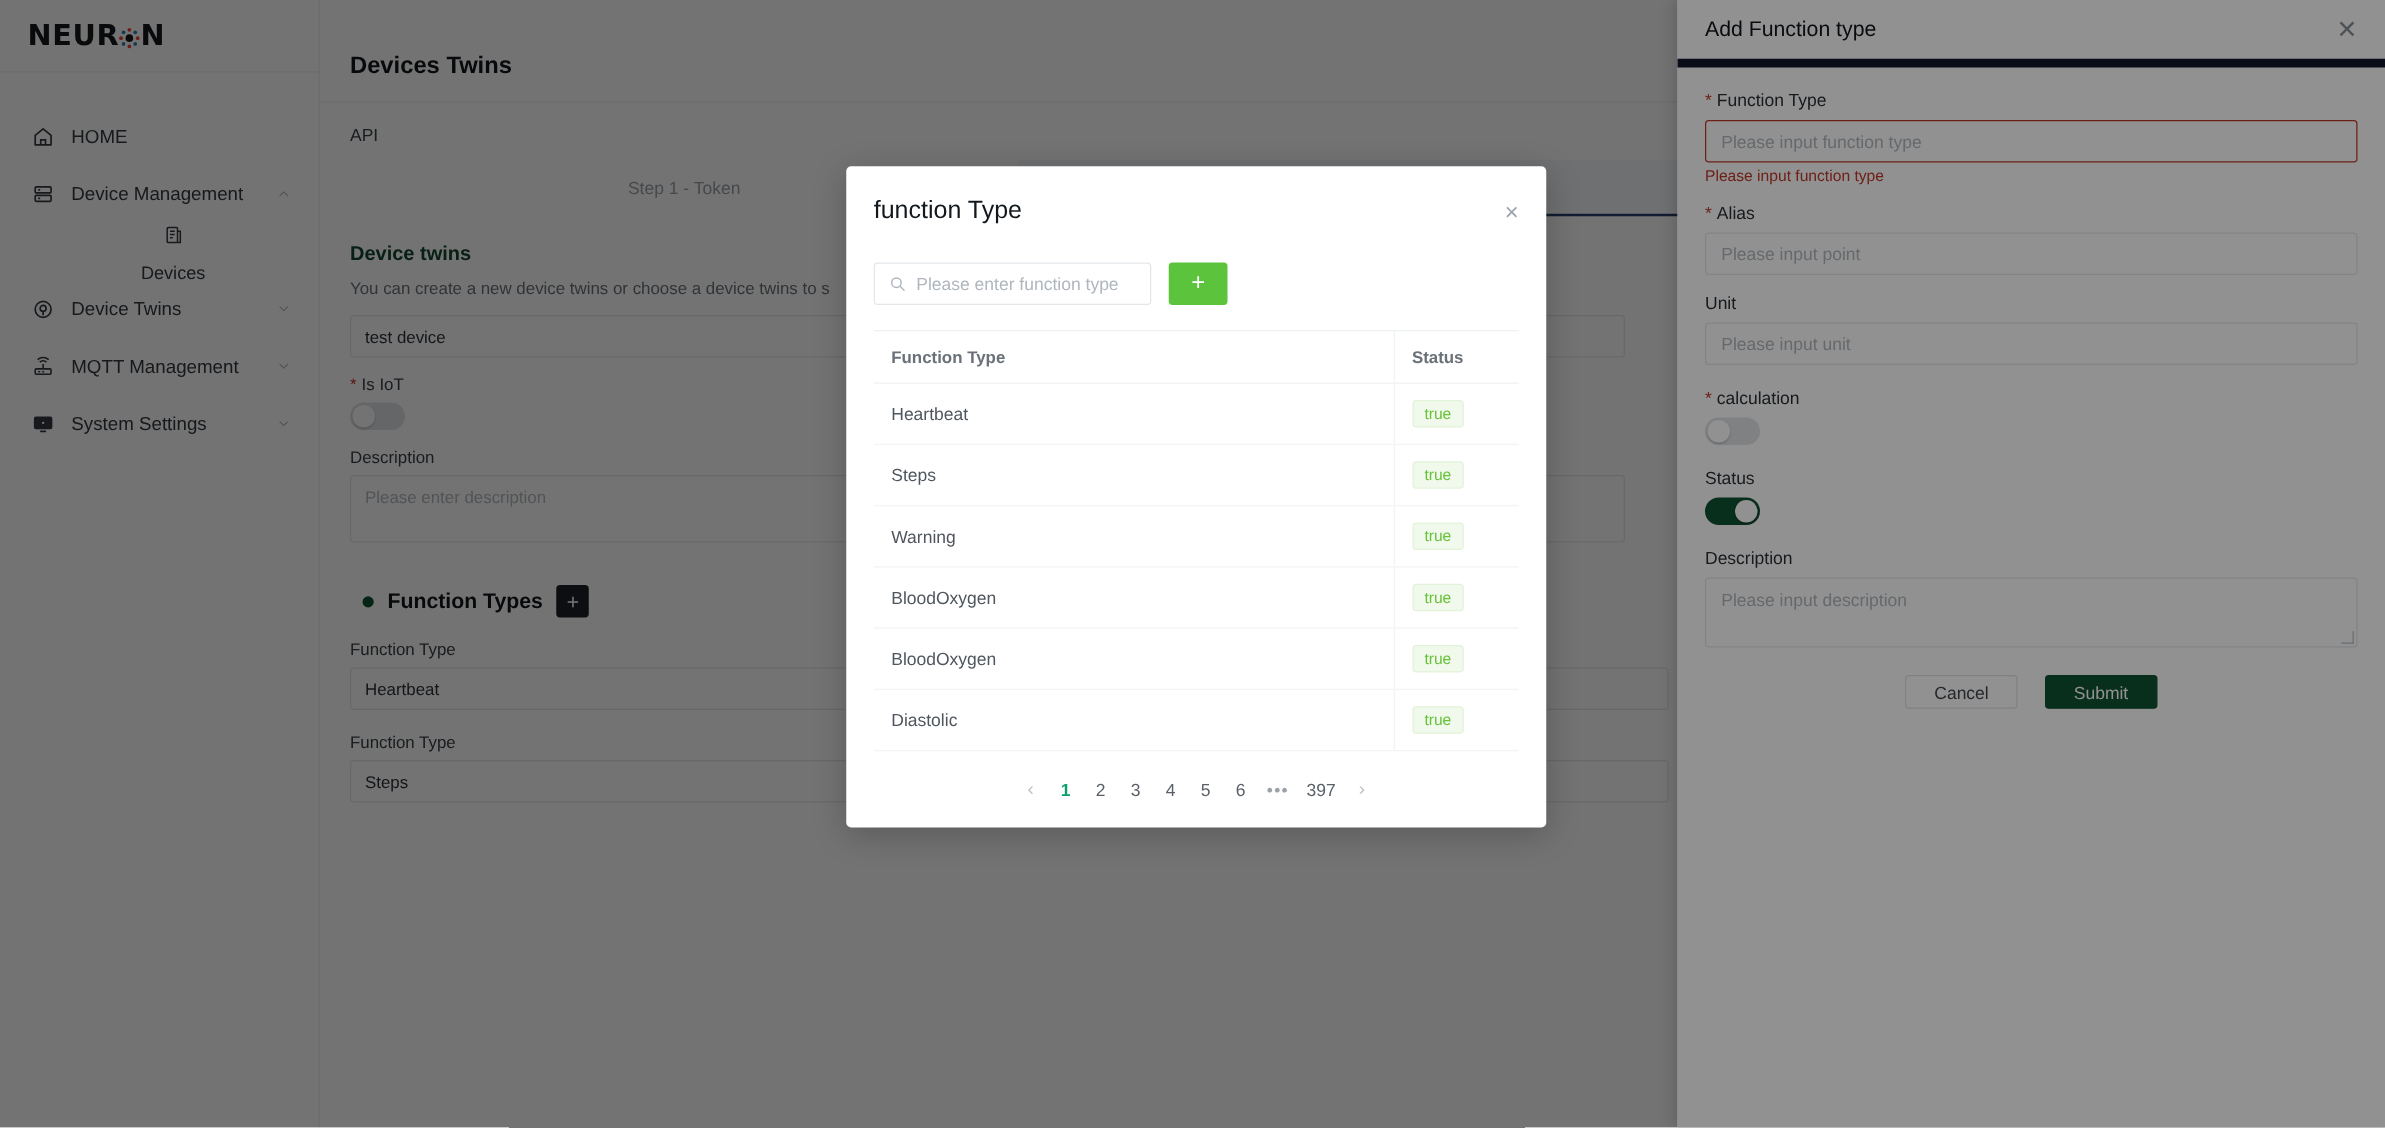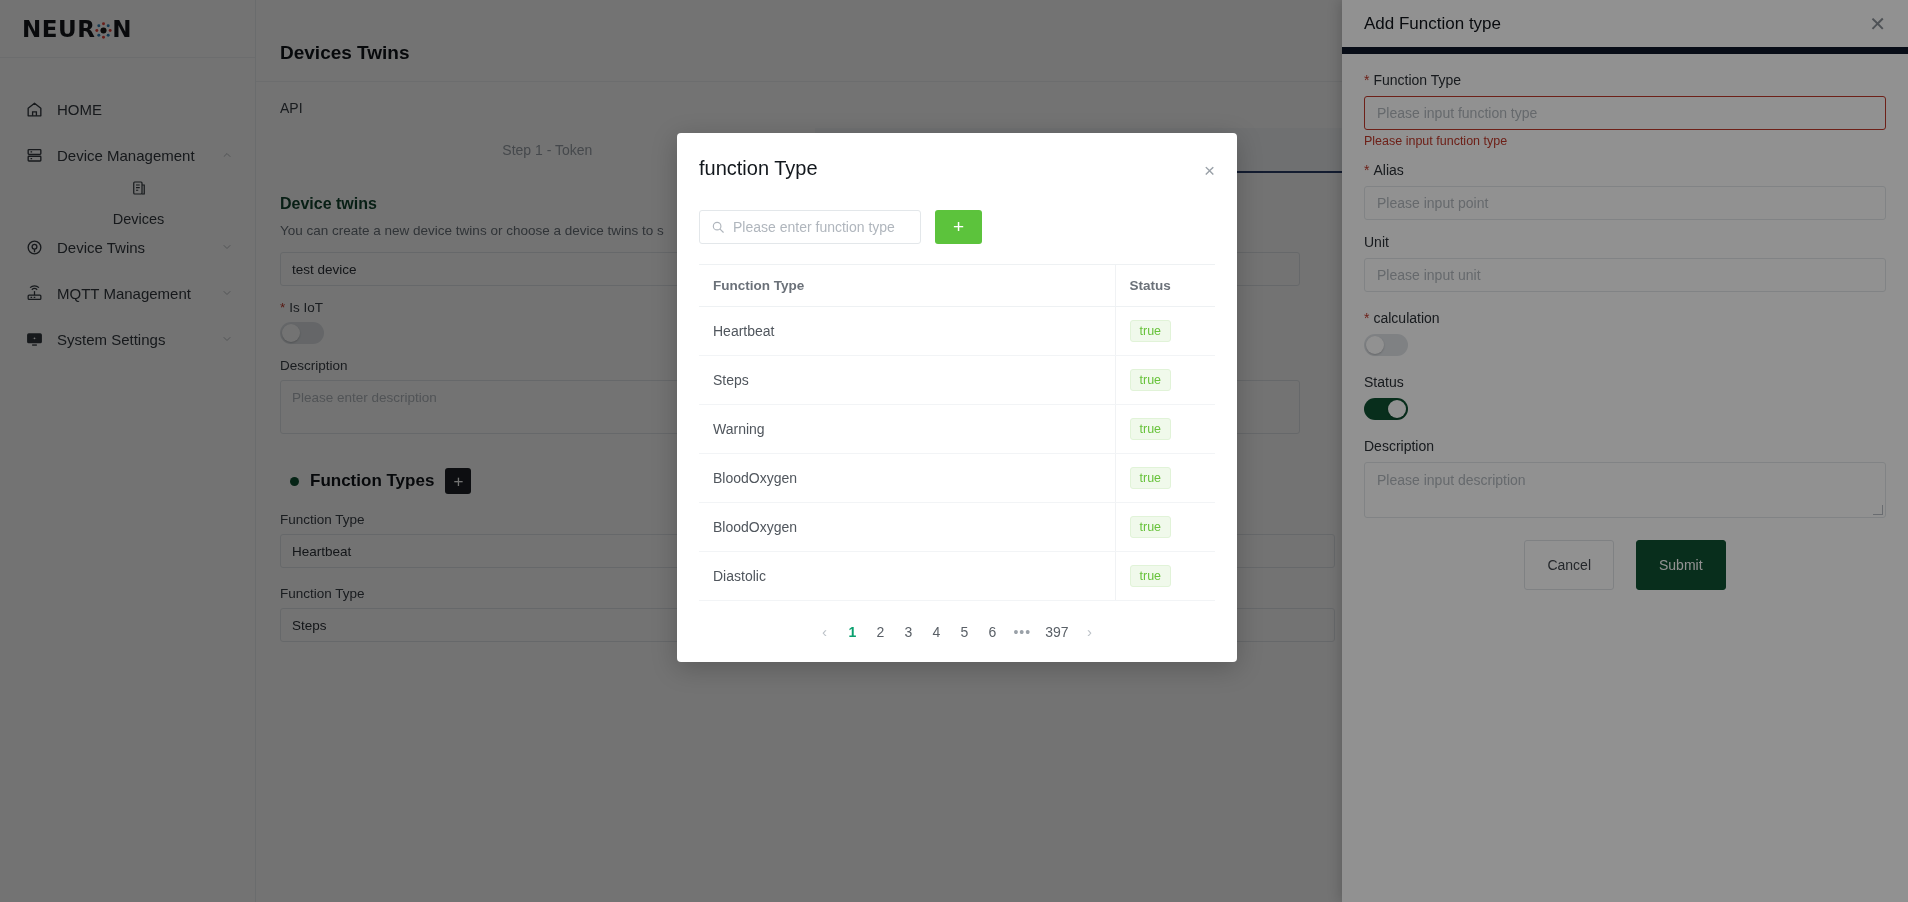--- a/index.html
+++ b/index.html
@@ -106,21 +106,21 @@
   }
   .d-inp.err { border-color: #c0392b; }
   .err-msg { color: #c0392b; font-size: 12.5px; margin-top: 4px; }
   .d-group { margin-bottom: 14px; }
   .d-ta { height: 56px; align-items: flex-start; padding-top: 9px; position: relative; }
   .d-ta::after {
     content: ""; position: absolute; right: 2px; bottom: 2px; width: 9px; height: 9px;
     border-right: 1px solid #b9bfc5; border-bottom: 1px solid #b9bfc5;
   }
   .d-actions { display: flex; justify-content: center; gap: 22px; margin-top: 22px; }
-  .btn { height: 50px; padding: 0 22px; border-radius: 3px; font-size: 14px; cursor: pointer;
+  .btn { height: 27px; padding: 0 22px; border-radius: 3px; font-size: 14px; cursor: pointer;
          display: flex; align-items: center; justify-content: center; }
   .btn-cancel { border: 1px solid #dfe3e7; background: #fff; color: #40464c; }
   .btn-submit { background: #0f5132; color: #fff; border: 1px solid #0f5132; }
 
   
   .drawer-dim { position: absolute; inset: 0; background: rgba(0,0,0,.43); z-index: 46; pointer-events: none; }
 
   
   .modal-wrap { position: absolute; inset: 0; z-index: 60; pointer-events: none; }
   .modal {

